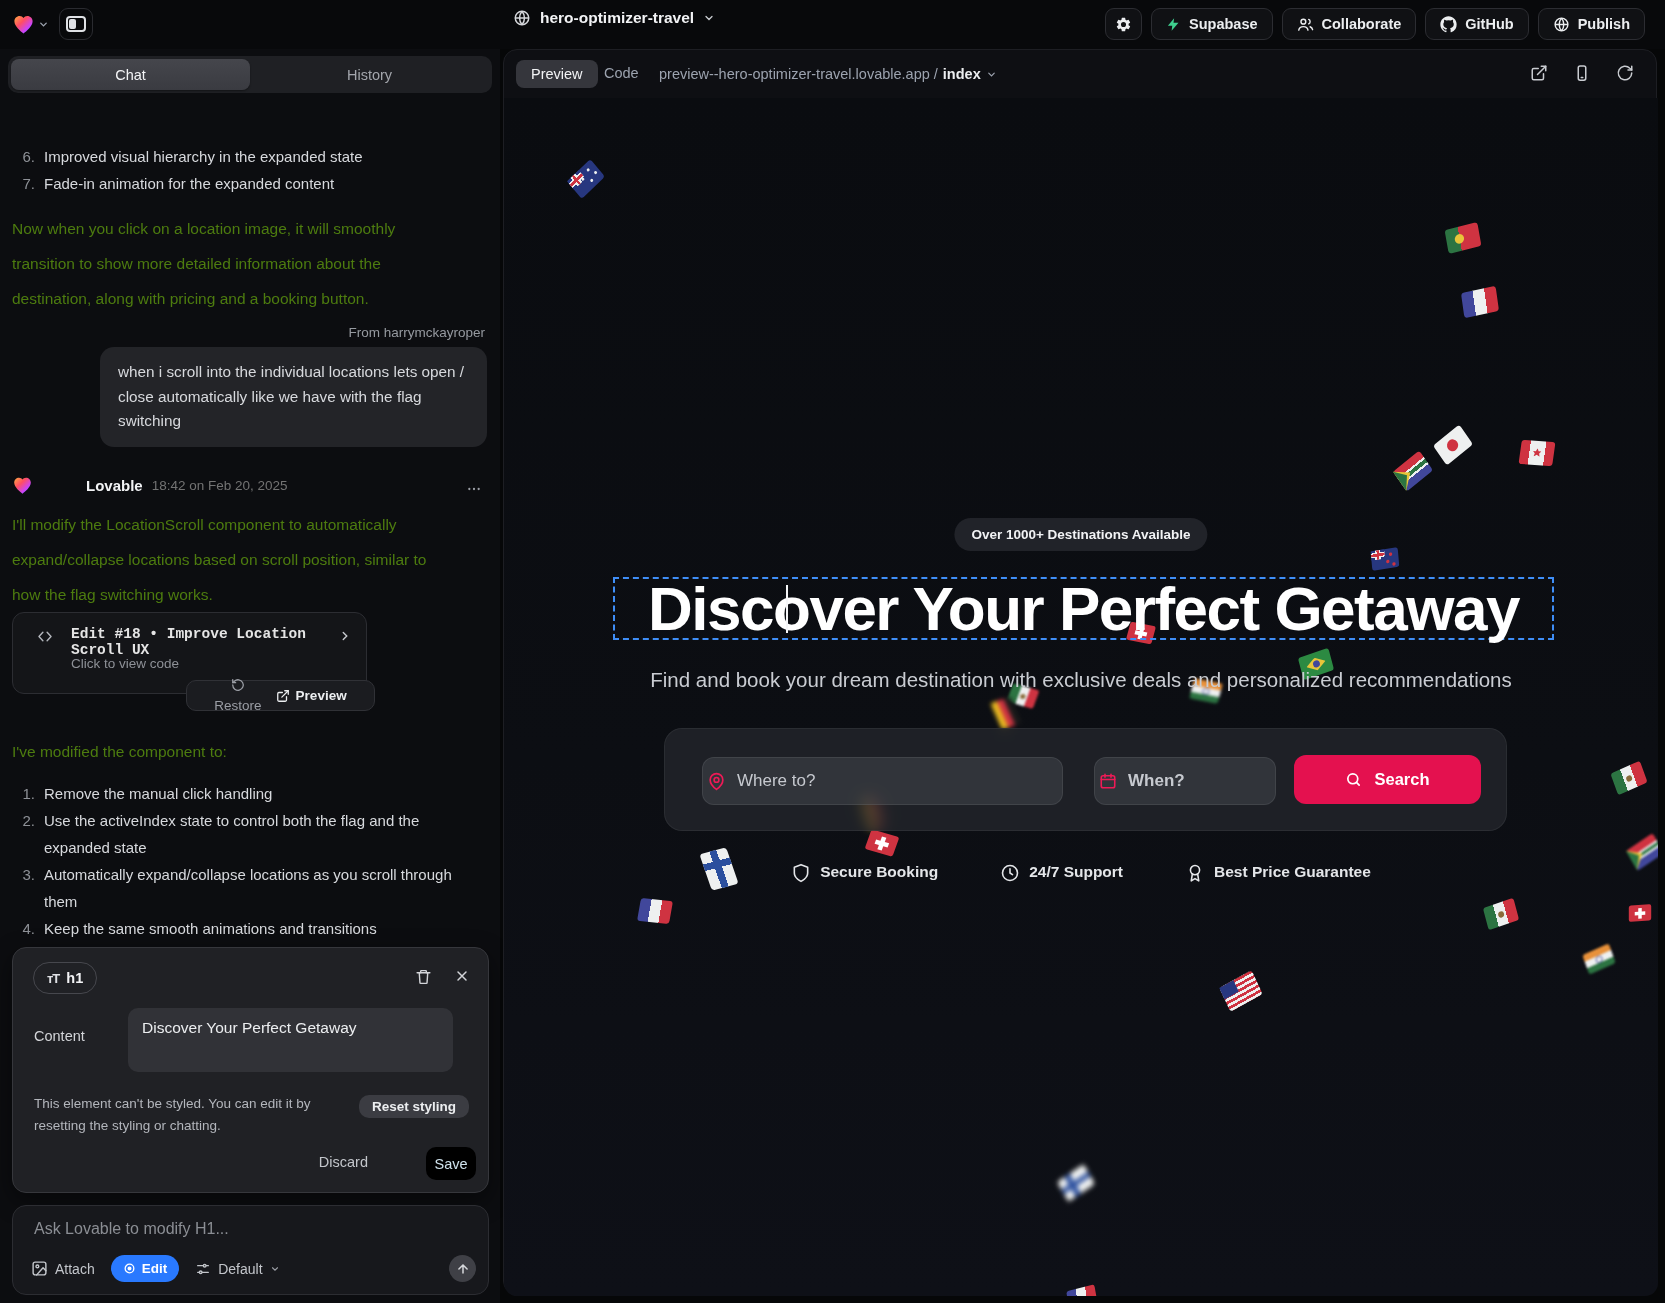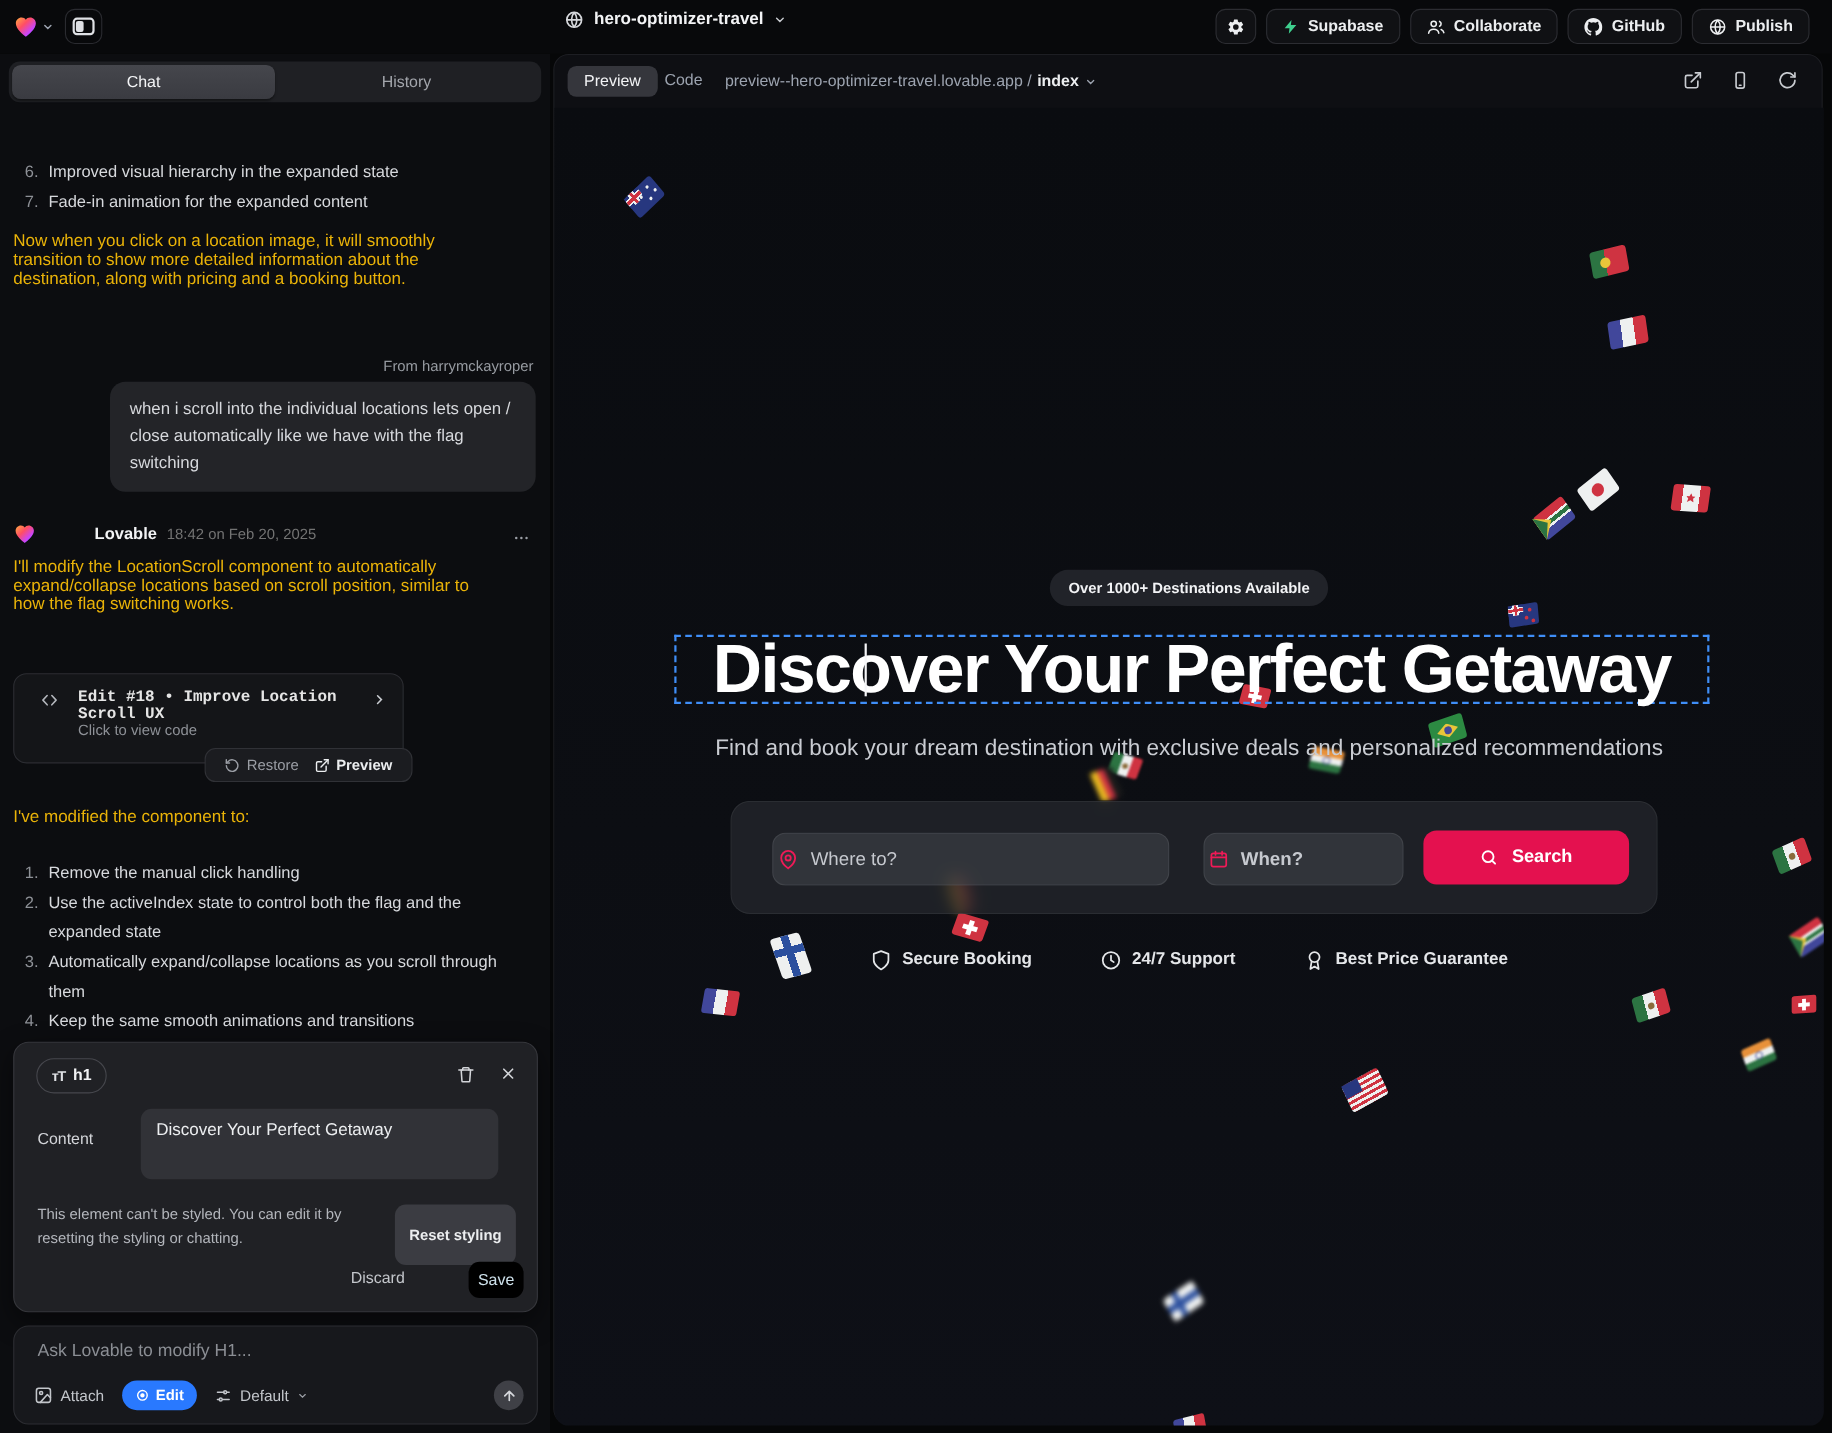--- a/index.html
+++ b/index.html
@@ -24,55 +24,55 @@
   .tb-btn.icon-only { width:37px; padding:0; justify-content:center; }
 
   
   .left-panel { position:absolute; left:0; top:49px; width:500px; height:1254px; background:#0c0d10; }
   .tabs { position:absolute; left:8px; top:7px; width:484px; height:37px; background:#1f2024; border-radius:10px;
     display:flex; padding:3px; }
   .tab { flex:1; border-radius:8px; display:flex; align-items:center; justify-content:center;
     font-size:14.5px; color:#a3a6ac; cursor:pointer; }
   .tab.active { background:linear-gradient(180deg,#45464c,#3a3b41); color:#f4f5f7; box-shadow:0 1px 2px rgba(0,0,0,.4); }
 
-  .chat-text { font-size:15.5px; line-height:17px; color:#eab308; }
+  .chat-text { font-size:15.5px; line-height:35px; color:#4d7c0f; }
   .num-row { display:flex; font-size:15px; line-height:27px; color:#d7d9dd; }
   .num-row .num { width:32px; text-align:right; padding-right:9px; color:#8e9197; flex:none; }
   .from-label { font-size:13.5px; color:#969aa0; }
   .bubble { position:absolute; left:100px; right:13px; background:#232428; border-radius:14px;
     padding:13px 18px; font-size:15.3px; line-height:24.5px; color:#d7d9dd; }
   .msg-head { position:absolute; left:12px; display:flex; align-items:center; gap:9px; }
   .msg-name { font-size:15px; font-weight:700; color:#f2f3f5;margin-left:44px; }
   .msg-time { font-size:13.5px; color:#737373; }
 
   .edit-card { position:absolute; left:12px; width:355px; height:82px; background:#141518;
     border:1px solid #2c2d32; border-radius:12px; cursor:pointer; }
   .edit-card-title { position:absolute; left:58px; top:13px; font-size:14.5px; font-weight:600; color:#e5e5e5;font-family:Liberation Mono, monospace; }
   .edit-card-sub { position:absolute; left:58px; top:43px; font-size:13.5px; color:#8e9197; }
   .hover-pill { position:absolute; left:186px; width:189px; height:31px; background:#1b1c20;
     border:1px solid #303136; border-radius:10px; display:flex; align-items:center; justify-content:center; gap:14px; }
   .hover-btn { display:flex; align-items:center; gap:6px; font-size:13.5px; cursor:pointer; }
-  .hover-btn.restore { color:#9b9ea5; }
+  .hover-btn.restore { color:#9b9ea5;flex-direction:column; }
   .hover-btn.preview { color:#eceef0; font-weight:600; }
 
   
   .editor { position:absolute; left:12px; top:898px; width:477px; height:246px; background:#202125;
     border:1px solid #36373c; border-radius:14px; box-shadow:0 8px 24px rgba(0,0,0,.45); }
   .tag-badge { position:absolute; left:20px; top:14px; height:32px; border:1px solid #46474d; border-radius:16px;
     display:flex; align-items:center; gap:7px; padding:0 13px; }
   .tt-glyph { font-size:13px; color:#dfe1e5; font-weight:700; letter-spacing:-1px; }
   .tag-name { font-size:14.5px; color:#f2f3f5; font-weight:600; }
   .editor-icons { position:absolute; right:18px; top:20px; display:flex; gap:22px; color:#d3d5d9; }
   .content-label { position:absolute; left:21px; top:80px; font-size:14.5px; color:#d3d5d9; }
   .content-box { position:absolute; left:115px; top:60px; width:325px; height:64px; background:#313237;
     border:none; border-radius:10px; padding:11px 14px; font-size:15.5px; color:#eceef0;
     font-family:inherit; resize:none; outline:none; }
   .editor-note { position:absolute; left:21px; top:145px; width:332px; font-size:13.5px; line-height:21.5px; color:#b3b6bc; }
   .reset-btn { position:absolute; right:19px; top:147px; background:#3b3c42; border-radius:10px;
-    padding:20px 13px; font-size:13.5px; font-weight:600; color:#eceef0; cursor:pointer; }
+    padding:4px 13px; font-size:13.5px; font-weight:600; color:#eceef0; cursor:pointer; }
   .discard-btn { position:absolute; right:120px; top:206px; font-size:14.5px; color:#c3c6cb; cursor:pointer; }
   .save-btn { position:absolute; right:12px; top:199px; width:50px; height:33px; background:#000000; border-radius:10px;
     display:flex; align-items:center; justify-content:center; font-size:14.5px; color:#cfe2ec; cursor:pointer; }
 
   
   .composer { position:absolute; left:12px; top:1156px; width:477px; height:90px; background:#17181c;
     border:1px solid #2c2d32; border-radius:14px; }
   .composer input { position:absolute; left:21px; top:14px; width:420px; background:transparent; border:none; outline:none;
     font-size:16px; color:#e8eaed; font-family:inherit; }
   .composer input::placeholder { color:#8b8e94; }

